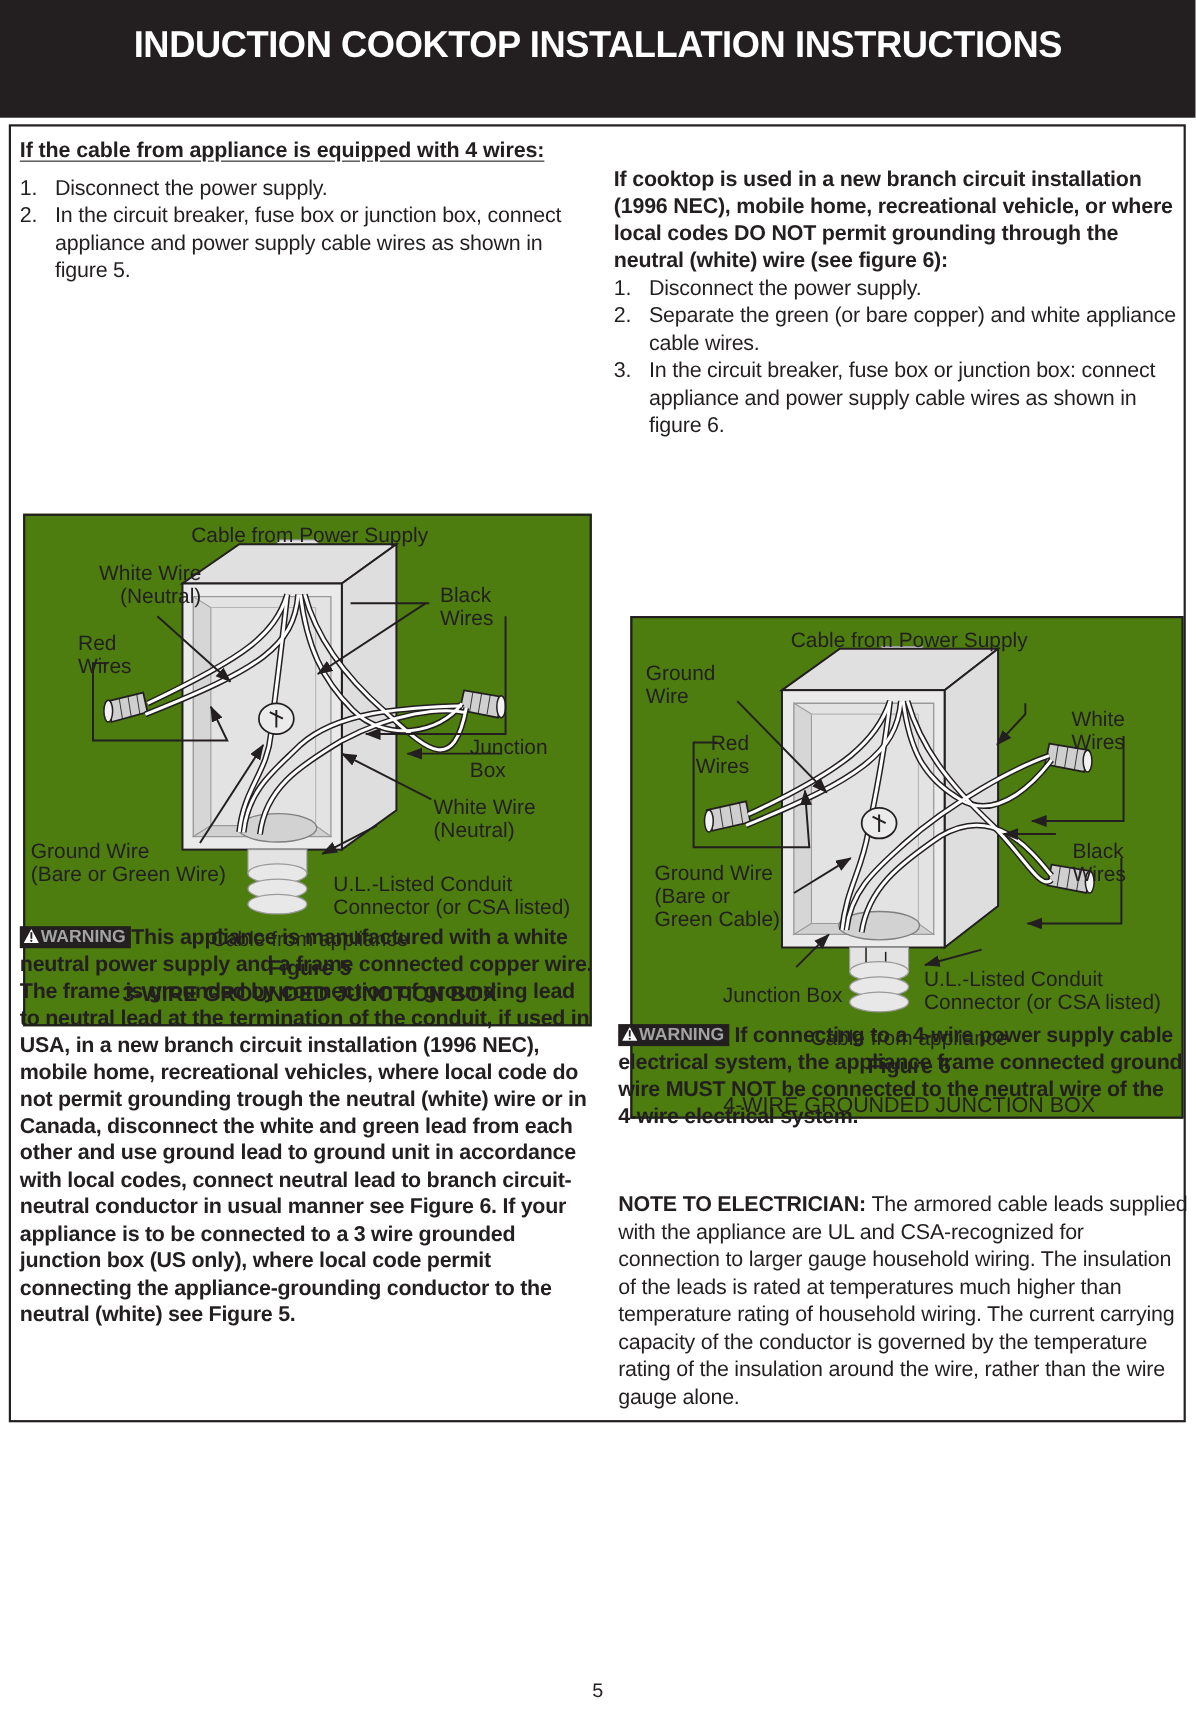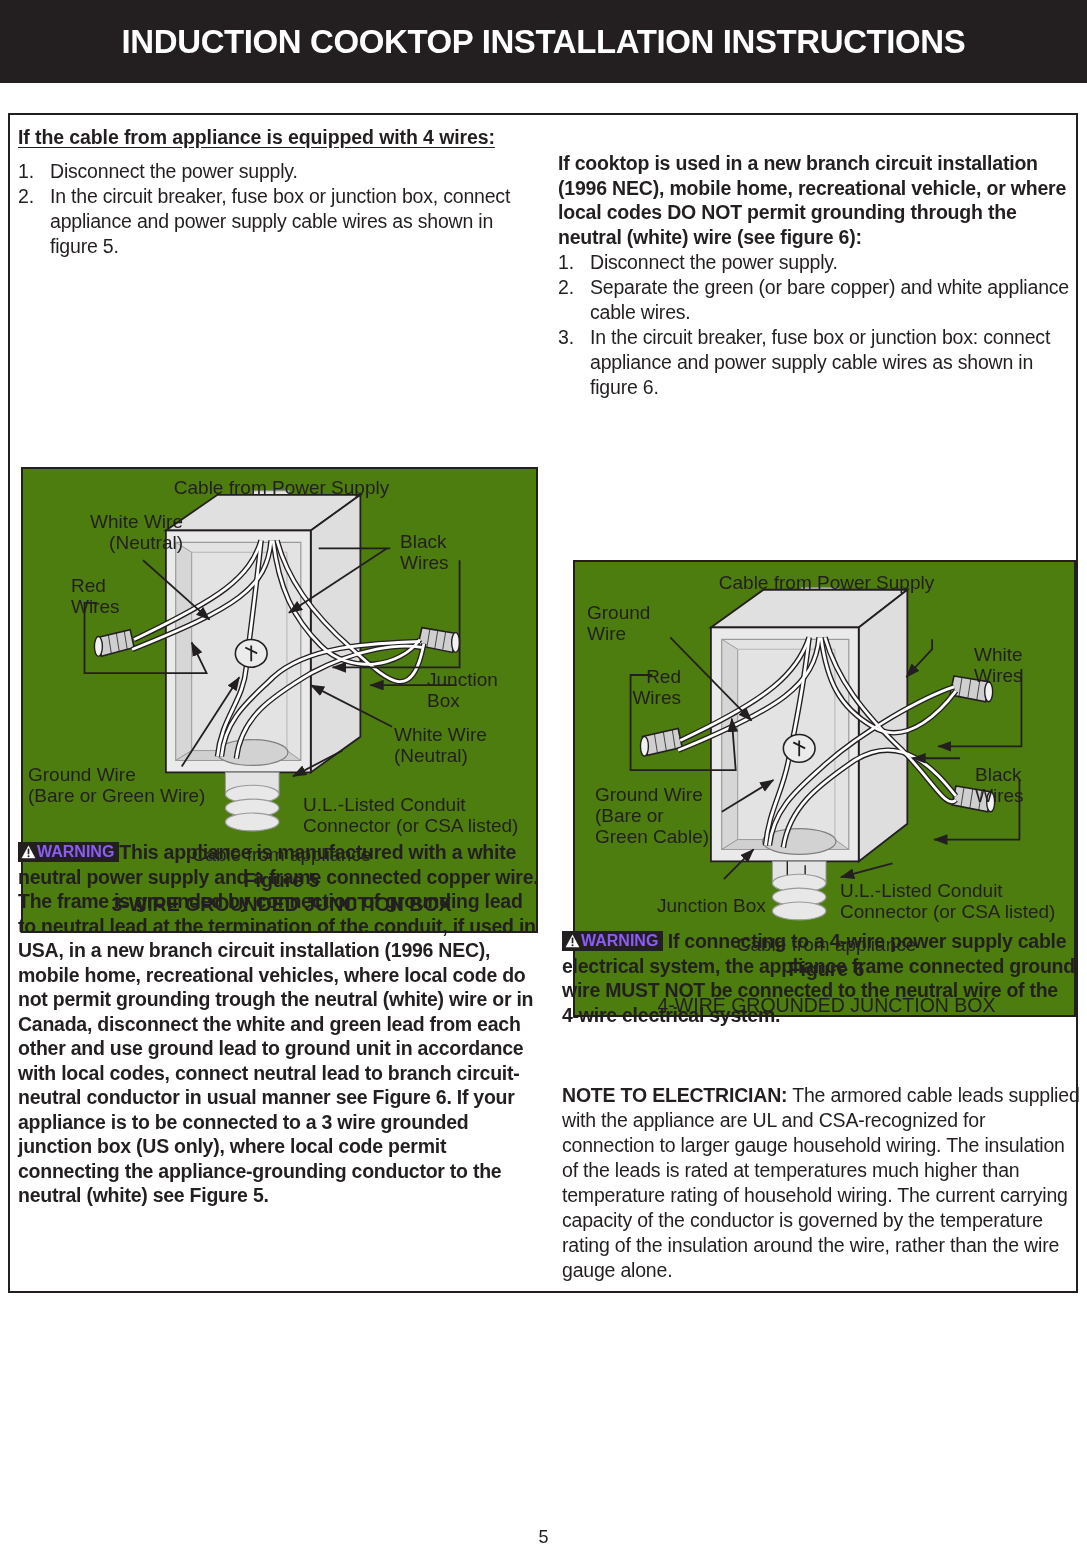--- a/index.html
+++ b/index.html
@@ -14,21 +14,21 @@
     font-family: "Liberation Sans", sans-serif;
     color: #231f20;
     overflow: hidden;
   }
 
   
   .header-bar {
     position: absolute;
     left: 0; top: 0;
     width: 1087px;
-    height: 83px;
+    height: 107px;
     background: #231f20;
   }
   .header-title {
     position: absolute;
     left: 0; top: 0;
     width: 1087px;
     height: 83px;
     line-height: 83px;
     text-align: center;
     color: #ffffff;
@@ -121,21 +121,21 @@
     position: absolute;
     left: 0; top: 0;
     width: 100%;
     height: 100%;
   }
 
   
   .warn-badge {
     display: inline-block;
     background: #231f20;
-    color: #8b5cf6;
+    color: #a3a3a3;
     font-size: 16px;
     font-weight: bold;
     letter-spacing: 0px;
     padding: 1px 5px 2px 3px;
     vertical-align: 2px;
     white-space: nowrap;
     line-height: 17px;
   }
   .warn-badge svg {
     vertical-align: -2px;

